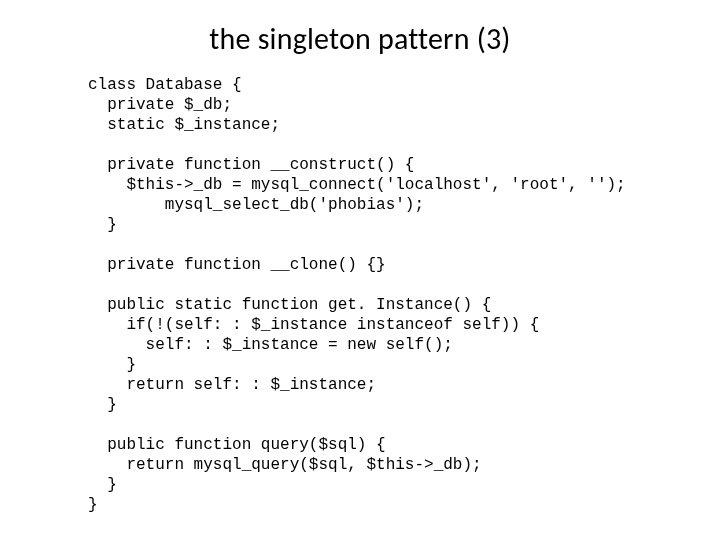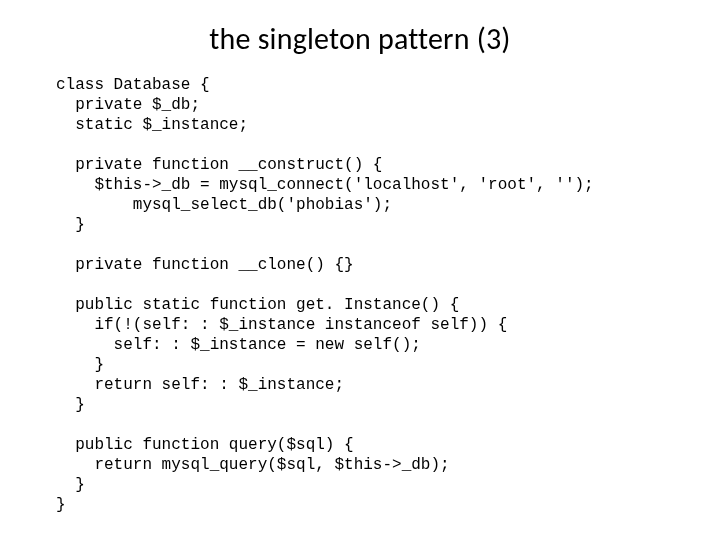--- a/index.html
+++ b/index.html
@@ -24,21 +24,21 @@
     color: #000;
     margin: 0 0 18px 0;
     letter-spacing: 0.2px;
   }
   .code {
     font-family: "Courier New", Courier, monospace;
     font-size: 16px;
     line-height: 1.25;
     white-space: pre;
     color: #000;
-    padding-left: 56px;
+    padding-left: 88px;
   }
 </style>
 </head>
 <body>
 
 <div class="slide">
   <h1 class="title">the singleton pattern (3)</h1>
   <div class="code">class Database {
   private $_db;
   static $_instance;

